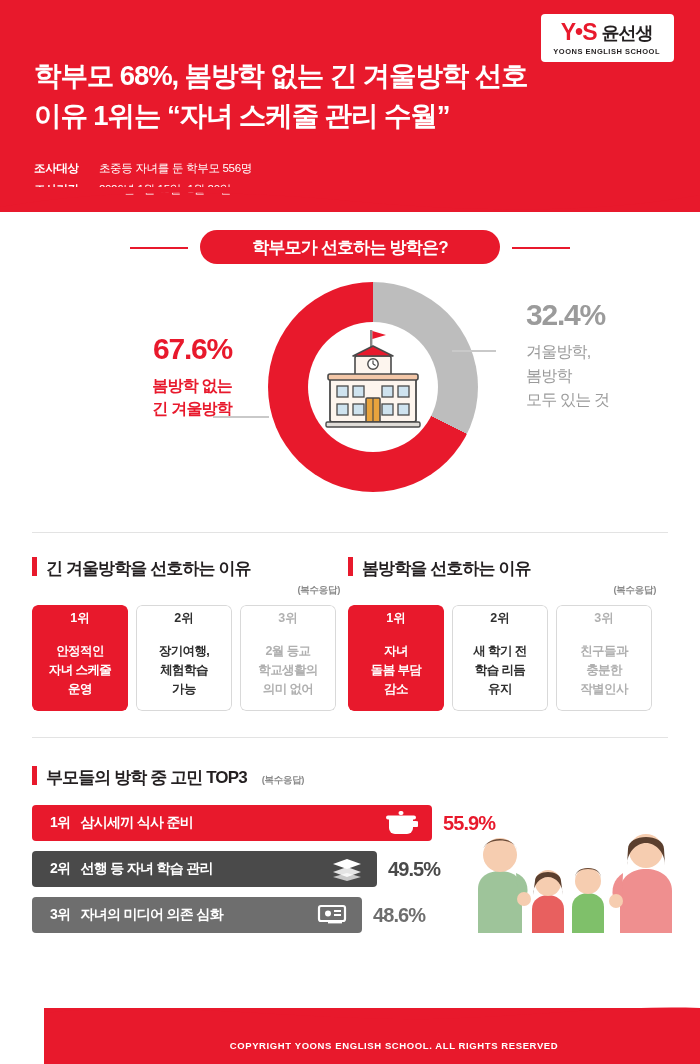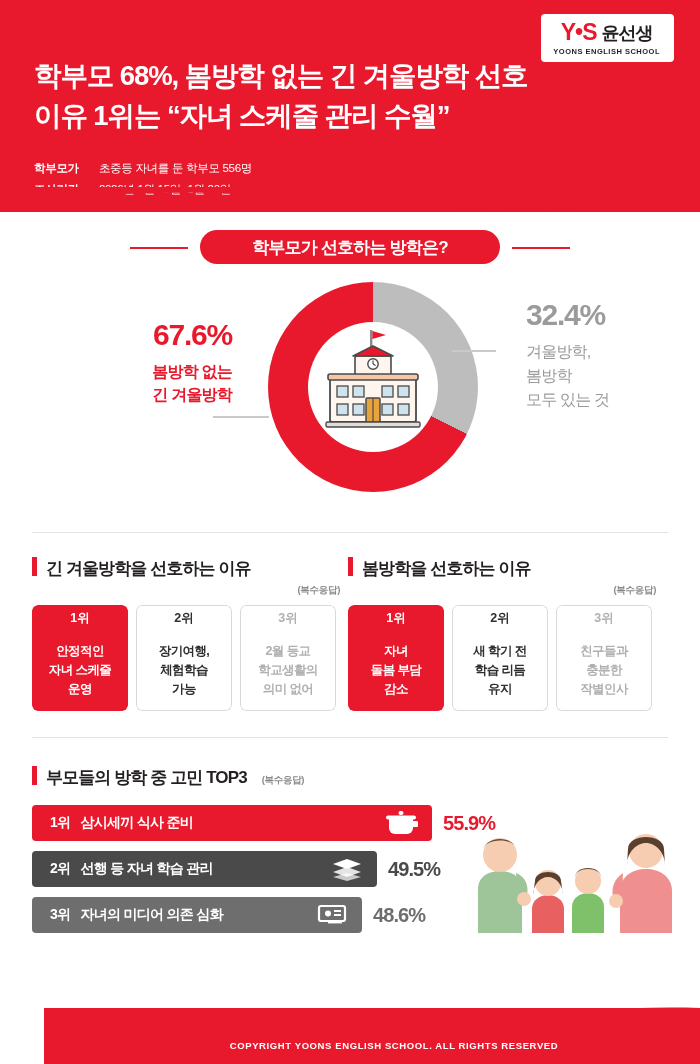--- a/index.html
+++ b/index.html
@@ -70,21 +70,21 @@
     width: 210px; height: 210px; border-radius: 50%;
     background: conic-gradient(#bdbdbd 0deg 116.6deg, #e8192c 116.6deg 360deg);
   }
   .donut::after {
     content:""; position:absolute; left: 40px; top: 40px;
     width: 130px; height: 130px; border-radius:50%; background:#fff;
   }
   .school-icon { position:absolute; left: 308px; top: 52px; width: 130px; height: 130px; }
 
   .lbl-left {
-    position:absolute; left: 42px; top: 48px; width: 190px; text-align: right;
+    position:absolute; left: 42px; top: 62px; width: 190px; text-align: right;
   }
   .lbl-left .pct { font-size: 30px; font-weight: 800; color:#e8192c; letter-spacing:-1.2px; }
   .lbl-left .txt { margin-top: 8px; font-size: 16px; font-weight: 800; color:#e8192c; line-height:1.45; letter-spacing:-0.8px;}
   .lead-left { position:absolute; left: 213px; top: 146px; width: 56px; height: 2px; background:#c9c9c9; }
 
   .lbl-right { position:absolute; left: 526px; top: 28px; width: 190px; text-align:left; }
   .lbl-right .pct { font-size: 30px; font-weight: 800; color:#9b9b9b; letter-spacing:-1.2px; }
   .lbl-right .txt { margin-top: 8px; font-size: 16px; font-weight: 400; color:#9b9b9b; line-height:1.5; letter-spacing:-0.8px;}
   .lead-right { position:absolute; left: 452px; top: 80px; width: 44px; height: 2px; background:#c9c9c9; }
 
@@ -162,21 +162,21 @@
       <div class="logo-sub">YOONS ENGLISH SCHOOL</div>
     </div>
 
     <div class="headline">
       <span class="l1">학부모 68%, 봄방학 없는 긴 겨울방학 선호</span>
       <span class="l2">이유 1위는 “자녀 스케줄 관리 수월”</span>
     </div>
 
     <div class="meta">
       <div>
-        <span class="k">학부모가</span>
+        <span class="k">조사대상</span>
         <span class="v">초중등 자녀를 둔 학부모 556명</span>
       </div>
       <div>
         <span class="k">조사기간</span>
         <span class="v">2026년 1월 15일~1월 20일</span>
       </div>
     </div>
 
     <svg class="header-wave" viewBox="0 0 700 26" preserveAspectRatio="none">
       <path d="M0,0 L700,0 L700,8 C600,26 480,26 350,14 C220,2 100,2 0,20 Z" fill="#e8192c"></path>

